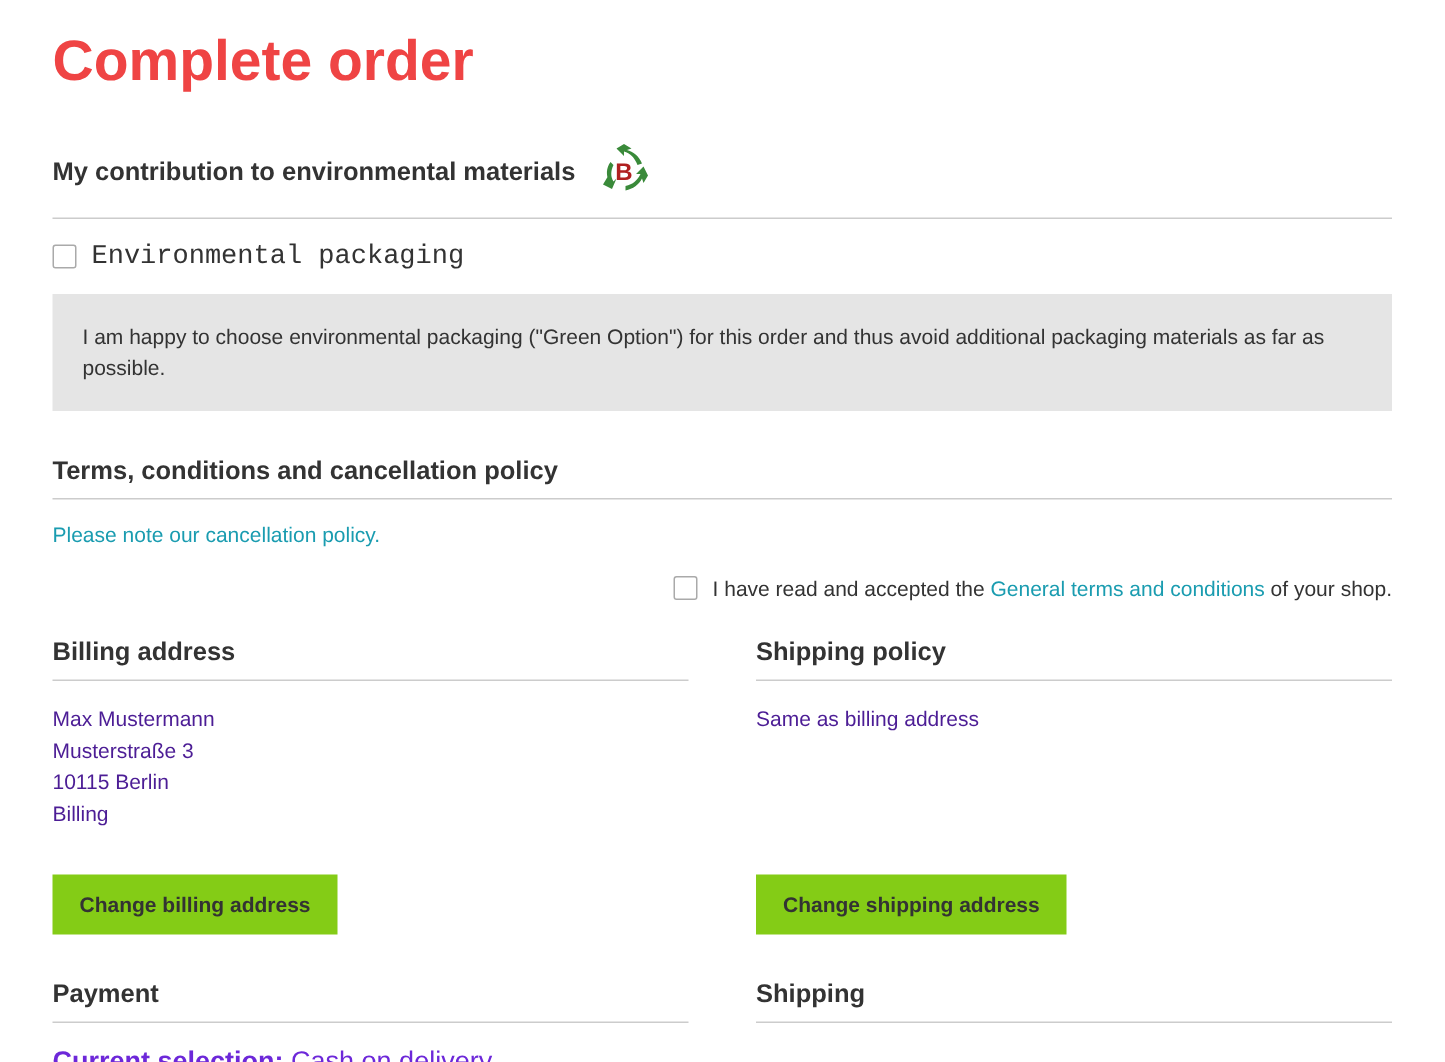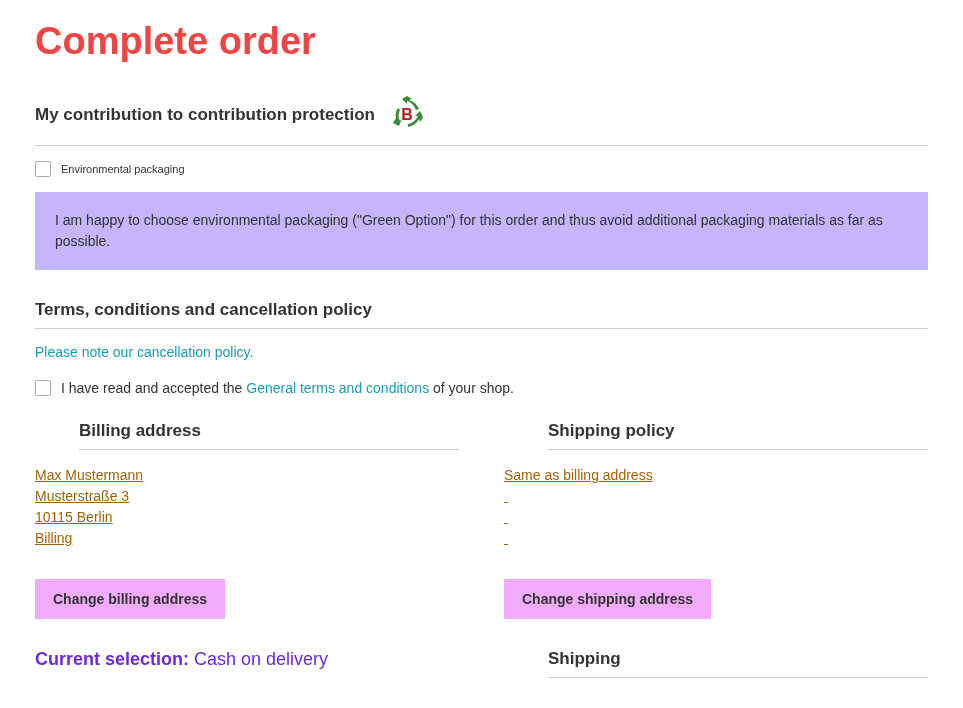--- a/index.html
+++ b/index.html
@@ -45,25 +45,26 @@
     .checkbox {
       width: 16px;
       height: 16px;
       border: 1px solid #aaa;
       border-radius: 2px;
       background: #fff;
       cursor: pointer;
       flex-shrink: 0;
     }
     .checkbox-label {
-      font-size: 11px;
-      color: #333;
+      font-size: 18px;
+      color: #333;
+      font-family: Liberation Mono, monospace;
     }
     .info-box {
-      background: #c4b5fd;
+      background: #e5e5e5;
       padding: 18px 20px;
       font-size: 14px;
       color: #333;
       line-height: 1.5;
       margin-bottom: 30px;
     }
     .link {
       color: #1a9cb0;
       text-decoration: none;
       cursor: pointer;
@@ -74,54 +75,53 @@
     .cancellation-link {
       font-size: 14px;
       margin-bottom: 20px;
       display: block;
     }
     .terms-row {
       display: flex;
       align-items: center;
       gap: 10px;
       margin-bottom: 25px;
+      justify-content: flex-end;
     }
     .terms-text {
       font-size: 14px;
       color: #333;
     }
     .two-col {
       display: flex;
       gap: 45px;
     }
     .col {
       flex: 1;
     }
     .sub-header {
       font-size: 17px;
       font-weight: 700;
       color: #333;
       padding-bottom: 8px;
       border-bottom: 1px solid #ccc;
       margin-bottom: 15px;
-      margin-left: 44px;
     }
     .address-text {
       font-size: 14px;
-      color: #a16207;
+      color: #4c1d95;
       line-height: 1.5;
       margin-bottom: 30px;
-      text-decoration: underline;
     }
     .address-text p {
       margin: 0;
     }
     .btn {
       display: inline-block;
-      background: #f0abfc;
+      background: #84cc16;
       padding: 12px 18px;
       font-size: 14px;
       font-weight: 600;
       color: #333;
       cursor: pointer;
       border: none;
       margin-bottom: 30px;
     }
     .selection-row {
       font-size: 18px;
@@ -130,21 +130,21 @@
     .selection-label {
       font-weight: 700;
     }
   </style>
 </head>
 <body>
 
 <h1>Complete order</h1>
 
 <div class="section-header">
-  <span>My contribution to contribution protection</span>
+  <span>My contribution to environmental materials</span>
   <span class="env-icon">
     <svg viewBox="0 0 44 44" width="44" height="44">
       <g fill="#3a8a3a">
         <path d="M22 3 L27 6 L24 7 C28 8 32 11 34 16 L31 17 C29 12 26 9 22 8 L22 11 L17 6 Z"></path>
         <path d="M38 24 L35 29 L34 26 C32 30 28 33 23 34 L23 31 C28 30 31 27 33 23 L30 23 L35 18 Z"></path>
         <path d="M8 30 L11 25 L12 28 C10 24 10 19 13 15 L15 17 C13 21 13 25 15 28 L17 26 L14 33 Z"></path>
       </g>
       <text x="22" y="27" font-size="16" font-weight="bold" fill="#b02020" text-anchor="middle" font-family="Arial">B</text>
     </svg>
   </span>
@@ -186,20 +186,21 @@
       <p>&nbsp;</p>
       <p>&nbsp;</p>
       <p>&nbsp;</p>
     </div>
     <button class="btn">Change shipping address</button>
   </div>
 </div>
 
 <div class="two-col">
   <div class="col">
+    <div class="sub-header">Payment</div>
     <div class="selection-row">
       <span class="selection-label">Current selection:</span><span> Cash on delivery</span>
     </div>
   </div>
   <div class="col">
     <div class="sub-header">Shipping</div>
   </div>
 </div>
 
 </body></html>

